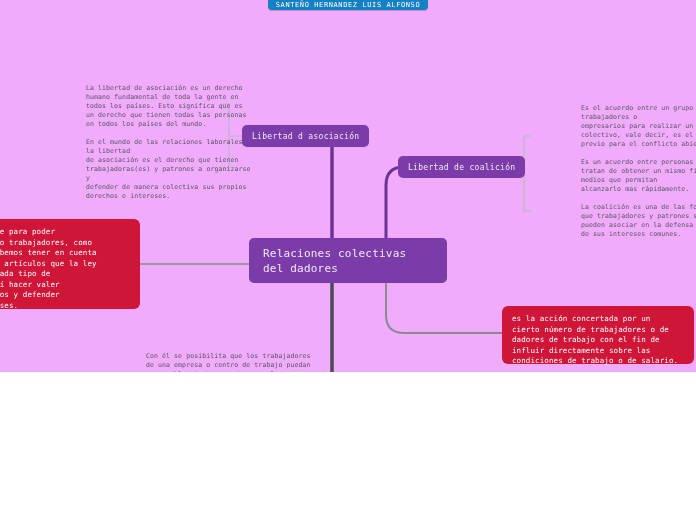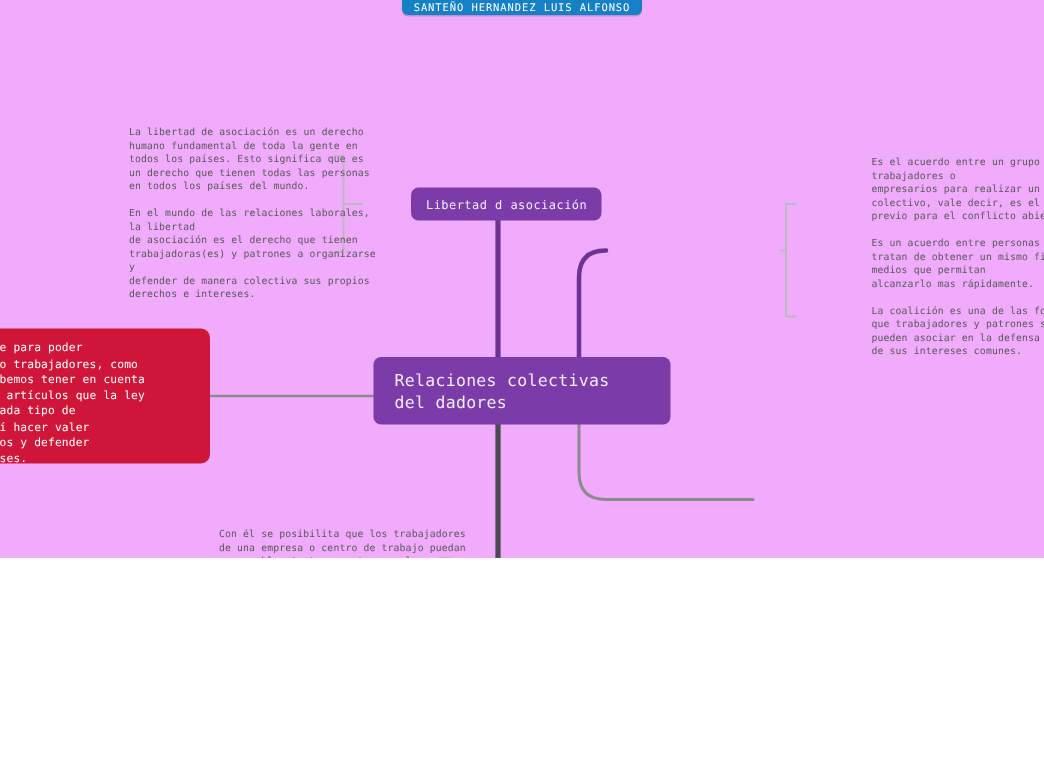--- a/index.html
+++ b/index.html
@@ -64,21 +64,20 @@
     padding-top: 8px;
     letter-spacing: 0.2px;
   }
   .node-branch {
     height: 22px;
     padding: 0 10px;
     font-size: 8px;
     letter-spacing: 0.3px;
     white-space: nowrap;
     justify-content: flex-start;
-    margin-left: 32px;
   }
   .node-assoc   { left: 242px; top: 125px; }
   .node-coal    { left: 398px; top: 156px; }
   .node-reunion { left: 303px; top: 388px; }
 
   
   .callout {
     position: absolute;
     background: #cf1638;
     color: #ffffff;
@@ -175,20 +174,21 @@
 
   <div class="title-bar">
     <span>SANTEÑO HERNANDEZ LUIS ALFONSO</span>
   </div>
 
   <div class="node node-central">Relaciones colectivas
 del dadores</div>
 
   <div class="node node-branch node-assoc">Libertad d asociación</div>
 
+  <div class="node node-branch node-coal">Libertad de coalición</div>
 
   <div class="node node-branch node-reunion">Derecho de reunion</div>
 
   <div class="textblock tb-assoc">La libertad de asociación es un derecho
 humano fundamental de toda la gente en
 todos los países. Esto significa que es
 un derecho que tienen todas las personas
 en todos los países del mundo.
 
 En el mundo de las relaciones laborales,
@@ -229,16 +229,21 @@
 
   <div class="callout callout-left">ensable para poder
 os como trabajadores, como
 res debemos tener en cuenta
 de los artículos que la ley
 para cada tipo de
 r y así hacer valer
 derechos y defender
 intereses.</div>
 
+  <div class="callout callout-right">es la acción concertada por un
+cierto número de trabajadores o de
+dadores de trabajo con el fin de
+influir directamente sobre las
+condiciones de trabajo o de salario.</div>
 
   <div class="citation">Alonso García, Manuel. Curso de</div>
 
 </div>
 
 </body></html>

